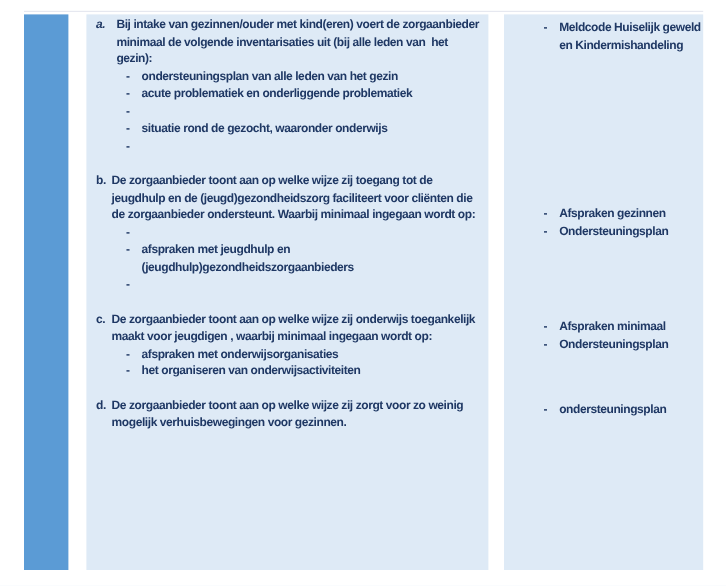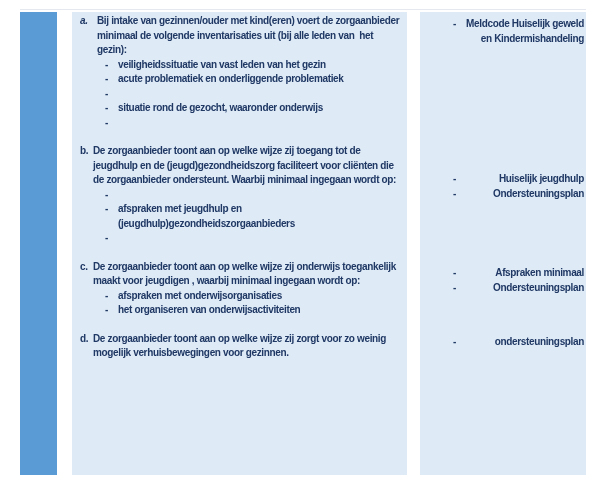--- a/index.html
+++ b/index.html
@@ -42,39 +42,39 @@
   .dash { flex: 0 0 13px; }
   .bullet .txt { flex: 1; }
 
   .ref-group { position: absolute; left: 0; right: 2px; }
   .g1 { top: 5px; }
   .g2 { top: 160px; }
   .g3 { top: 254px; }
   .g4 { top: 323px; }
   .ref { display: flex; padding-left: 33px; }
   .ref .dash { flex: 0 0 13px; }
-  .ref .txt { flex: 1; text-align: right; }
+  .ref .txt { flex: 1; }
 </style>
 </head>
 <body>
 
 <div class="top-rule"></div>
 
 <div class="col accent"></div>
 
 <div class="col main">
 
   <section class="req req-a">
     <div class="head">
       <span class="lbl">a.</span>
       <span class="txt">Bij intake van gezinnen/ouder met kind(eren) voert de zorgaanbieder minimaal de volgende inventarisaties uit (bij alle leden van  het gezin):</span>
     </div>
     <div class="bullet">
       <span class="dash">-</span>
-      <span class="txt">veiligheidssituatie van vast leden van het gezin</span>
+      <span class="txt">ondersteuningsplan van alle leden van het gezin</span>
     </div>
     <div class="bullet">
       <span class="dash">-</span>
       <span class="txt">acute problematiek en onderliggende problematiek</span>
     </div>
     <div class="bullet">
       <span class="dash">-</span>
     </div>
     <div class="bullet">
       <span class="dash">-</span>
@@ -131,21 +131,21 @@
   <div class="ref-group g1">
     <div class="ref">
       <span class="dash">-</span>
       <span class="txt">Meldcode Huiselijk geweld en Kindermishandeling</span>
     </div>
   </div>
 
   <div class="ref-group g2">
     <div class="ref">
       <span class="dash">-</span>
-      <span class="txt">Huiselijk jeugdhulp</span>
+      <span class="txt">Afspraken gezinnen</span>
     </div>
     <div class="ref">
       <span class="dash">-</span>
       <span class="txt">Ondersteuningsplan</span>
     </div>
   </div>
 
   <div class="ref-group g3">
     <div class="ref">
       <span class="dash">-</span>

